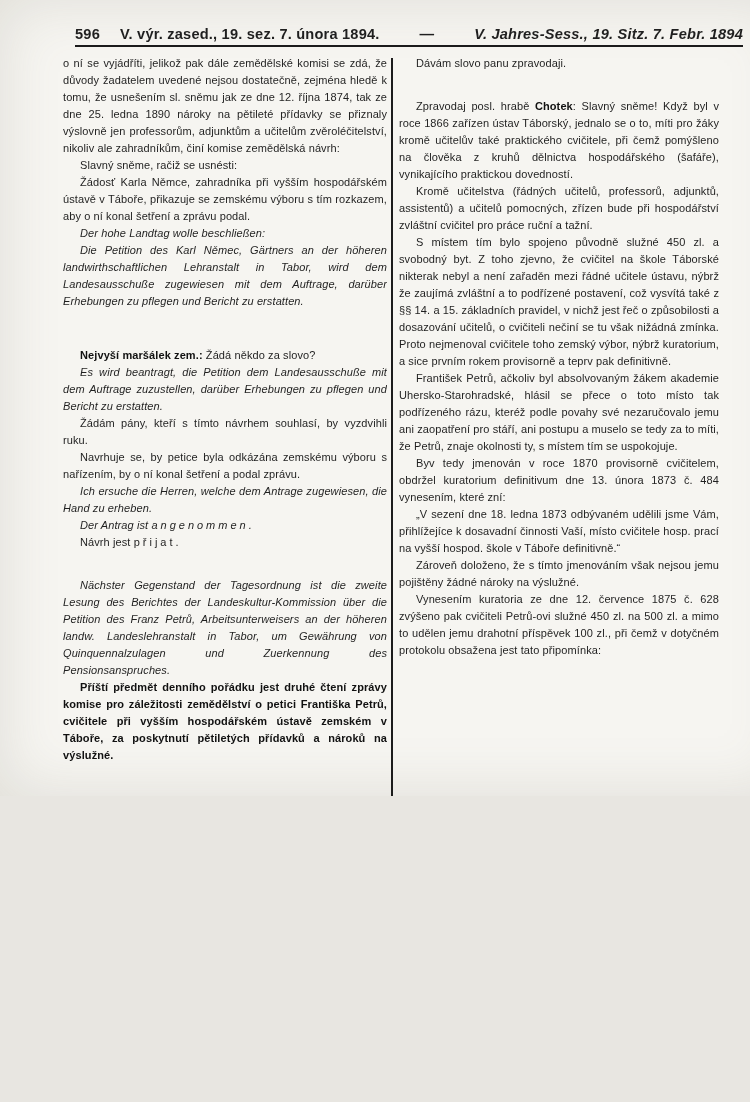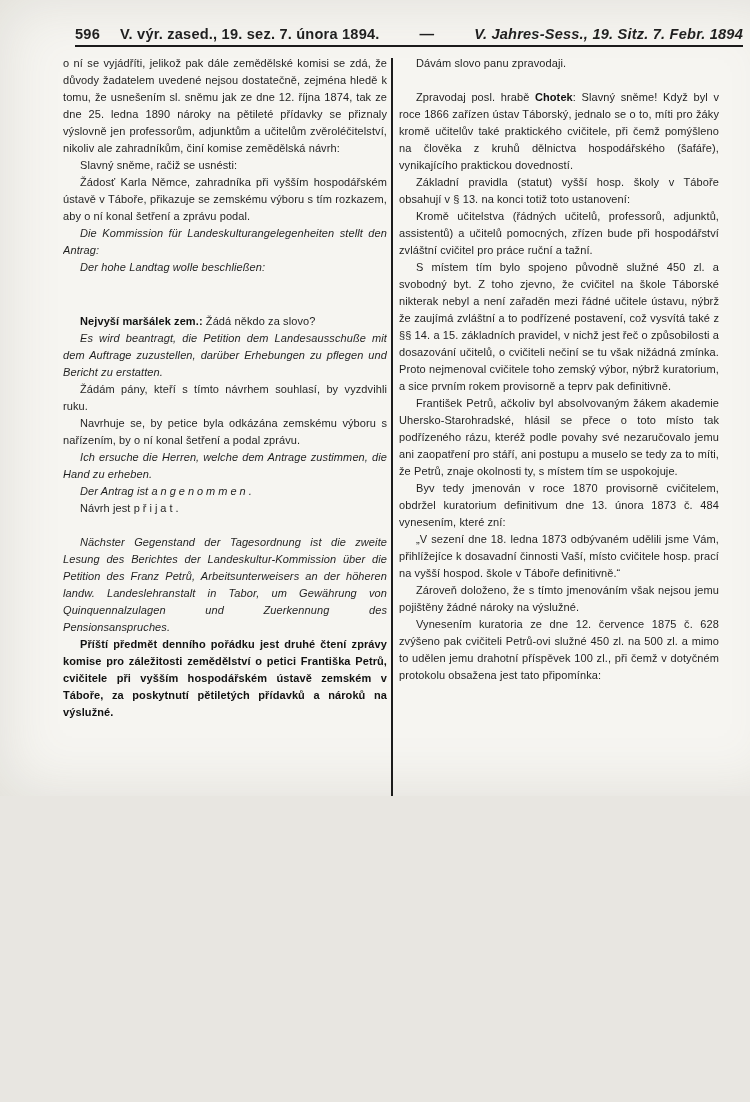--- a/index.html
+++ b/index.html
@@ -58,21 +58,21 @@
     text-align: justify;
     font-size: 11px;
     line-height: 17px;
     letter-spacing: 0.1px;
   }
   .col.left  { left: 63px;  width: 324px; }
   .col.right { left: 399px; width: 320px; }
   .para { margin: 0; }
   .para.indent { text-indent: 17px; }
   .para.gap  { margin-top: 37px; }
-  .para.gap2 { margin-top: 17px; }
+  .para.gap2 { margin-top: 26px; }
   .para .de, .para.de { font-style: italic; }
   .seg-b  { font-weight: bold; color: #111; }
   .seg-sp { letter-spacing: 3px; }
 </style>
 </head>
 <body>
 
 <div class="page">
 
   <div class="header">
@@ -84,36 +84,35 @@
     </span>
   </div>
 
   <div class="rule"></div>
   <div class="divider"></div>
 
   <div class="col left">
       <p class="para cs"><span>o ní se vyjádříti, jelikož pak dále zemědělské komisi se zdá, že důvody žadatelem uvedené nejsou dostatečně, zejména hledě k tomu, že usnešením sl. sněmu jak ze dne 12. října 1874, tak ze dne 25. ledna 1890 nároky na pětileté přídavky se přiznaly výslovně jen professorům, adjunktům a učitelům zvěroléčitelství, nikoliv ale zahradníkům, činí komise zemědělská návrh:</span></p>
       <p class="para cs indent"><span>Slavný sněme, račiž se usnésti:</span></p>
       <p class="para cs indent"><span>Žádosť Karla Němce, zahradníka při vyšším hospodářském ústavě v Táboře, přikazuje se zemskému výboru s tím rozkazem, aby o ní konal šetření a zprávu podal.</span></p>
-      <p class="para de indent"><span>Die Kommission für Landeskulturangelegenheiten stellt den Antrag:</span></p>
       <p class="para de indent"><span>Der hohe Landtag wolle beschließen:</span></p>
+      <p class="para de indent"><span>Die Petition des Karl Němec, Gärtners an der höheren landwirthschaftlichen Lehranstalt in Tabor, wird dem Landesausschuße zugewiesen mit dem Auftrage, darüber Erhebungen zu pflegen und Bericht zu erstatten.</span></p>
       <p class="para cs indent gap"><span class="seg-b">Nejvyší maršálek zem.:</span><span> Žádá někdo za slovo?</span></p>
       <p class="para de indent"><span>Es wird beantragt, die Petition dem Landesausschuße mit dem Auftrage zuzustellen, darüber Erhebungen zu pflegen und Bericht zu erstatten.</span></p>
       <p class="para cs indent"><span>Žádám pány, kteří s tímto návrhem souhlasí, by vyzdvihli ruku.</span></p>
       <p class="para cs indent"><span>Navrhuje se, by petice byla odkázána zemskému výboru s nařízením, by o ní konal šetření a podal zprávu.</span></p>
-      <p class="para de indent"><span>Ich ersuche die Herren, welche dem Antrage zustimmen, die Hand zu erheben.</span></p>
+      <p class="para de indent"><span>Ich ersuche die Herren, welche dem Antrage zugewiesen, die Hand zu erheben.</span></p>
       <p class="para de indent"><span>Der Antrag ist </span><span class="seg-sp">angenommen</span><span>.</span></p>
       <p class="para cs indent"><span>Návrh jest </span><span class="seg-sp">přijat</span><span>.</span></p>
       <p class="para de indent gap2"><span>Nächster Gegenstand der Tagesordnung ist die zweite Lesung des Berichtes der Landeskultur-Kommission über die Petition des Franz Petrů, Arbeitsunterweisers an der höheren landw. Landeslehranstalt in Tabor, um Gewährung von Quinquennalzulagen und Zuerkennung des Pensionsanspruches.</span></p>
       <p class="para cs indent"><span class="seg-b">Příští předmět denního pořádku jest druhé čtení zprávy komise pro záležitosti zemědělství o petici Františka Petrů, cvičitele při vyšším hospodářském ústavě zemském v Táboře, za poskytnutí pětiletých přídavků a nároků na výslužné.</span></p>
     </div>
   <div class="col right">
       <p class="para cs indent"><span>Dávám slovo panu zpravodaji.</span></p>
       <p class="para cs indent gap2"><span>Zpravodaj posl. hrabě </span><span class="seg-b">Chotek</span><span>: Slavný sněme! Když byl v roce 1866 zařízen ústav Táborský, jednalo se o to, míti pro žáky kromě učitelův také praktického cvičitele, při čemž pomýšleno na člověka z kruhů dělnictva hospodářského (šafáře), vynikajícího praktickou dovedností.</span></p>
-      <p class="para cs indent"><span>Základní pravidla (statut) vyšší hosp. školy v Táboře obsahují v § 13. na konci totiž toto ustanovení:</span></p>
       <p class="para cs indent"><span>Kromě učitelstva (řádných učitelů, professorů, adjunktů, assistentů) a učitelů pomocných, zřízen bude při hospodářství zvláštní cvičitel pro práce ruční a tažní.</span></p>
       <p class="para cs indent"><span>S místem tím bylo spojeno původně služné 450 zl. a svobodný byt. Z toho zjevno, že cvičitel na škole Táborské nikterak nebyl a není zařaděn mezi řádné učitele ústavu, nýbrž že zaujímá zvláštní a to podřízené postavení, což vysvítá také z §§ 14. a 15. základních pravidel, v nichž jest řeč o způsobilosti a dosazování učitelů, o cvičiteli nečiní se tu však nižádná zmínka. Proto nejmenoval cvičitele toho zemský výbor, nýbrž kuratorium, a sice prvním rokem provisorně a teprv pak definitivně.</span></p>
       <p class="para cs indent"><span>František Petrů, ačkoliv byl absolvovaným žákem akademie Uhersko-Starohradské, hlásil se přece o toto místo tak podřízeného rázu, kteréž podle povahy své nezaručovalo jemu ani zaopatření pro stáří, ani postupu a muselo se tedy za to míti, že Petrů, znaje okolnosti ty, s místem tím se uspokojuje.</span></p>
       <p class="para cs indent"><span>Byv tedy jmenován v roce 1870 provisorně cvičitelem, obdržel kuratorium definitivum dne 13. února 1873 č. 484 vynesením, které zní:</span></p>
       <p class="para cs indent"><span>„V sezení dne 18. ledna 1873 odbývaném udělili jsme Vám, přihlížejíce k dosavadní činnosti Vaší, místo cvičitele hosp. prací na vyšší hospod. škole v Táboře definitivně.“</span></p>
       <p class="para cs indent"><span>Zároveň doloženo, že s tímto jmenováním však nejsou jemu pojištěny žádné nároky na výslužné.</span></p>
       <p class="para cs indent"><span>Vynesením kuratoria ze dne 12. července 1875 č. 628 zvýšeno pak cvičiteli Petrů-ovi služné 450 zl. na 500 zl. a mimo to udělen jemu drahotní příspěvek 100 zl., při čemž v dotyčném protokolu obsažena jest tato připomínka:</span></p>
     </div>
 
 </div>

